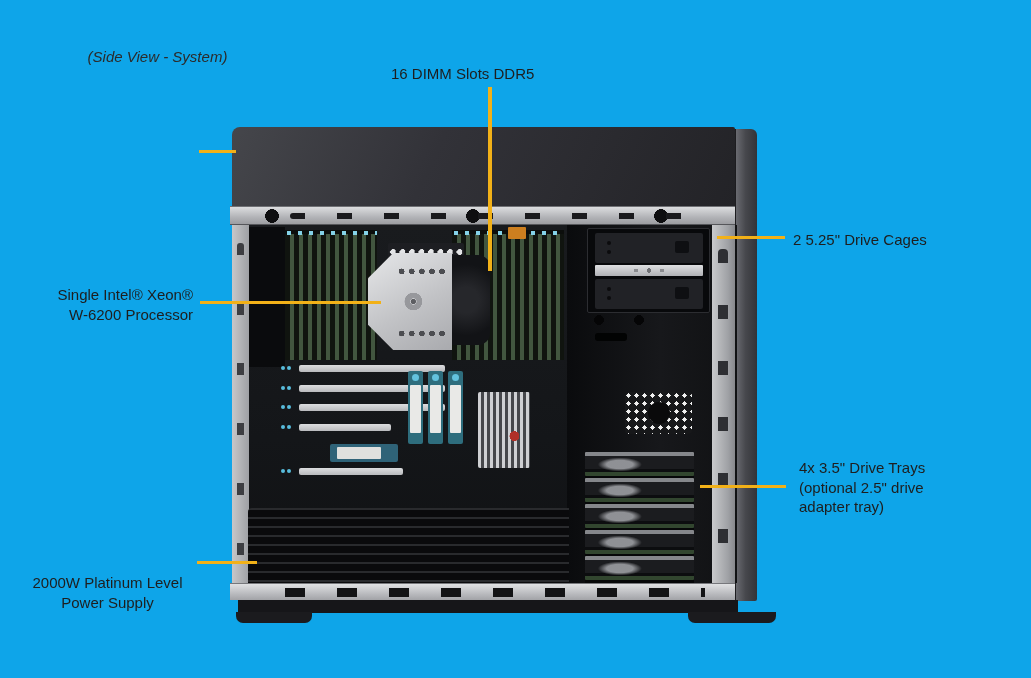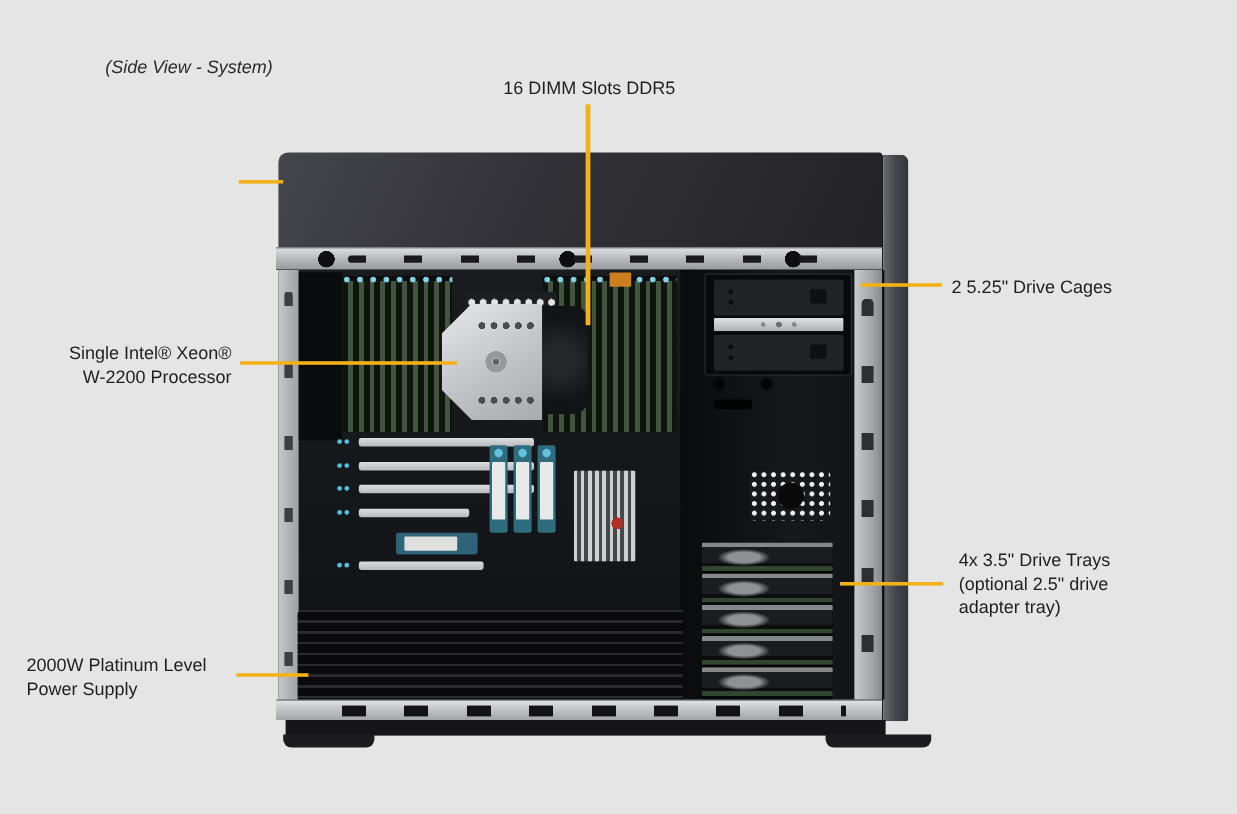--- a/index.html
+++ b/index.html
@@ -1,41 +1,41 @@
 <!DOCTYPE html>
 <html><head>
 <meta charset="utf-8">
 <style>
   * { box-sizing: border-box; margin: 0; padding: 0; }
   html,body { background:#ffffff; }
   .canvas {
     position: relative;
     width: 1031px;
     height: 678px;
-    background: #e5e5e5;
+    background: #0ea5e9;
     font-family: "Liberation Sans", sans-serif;
     color: #1f1f1f;
     overflow: hidden;
   }
 
   
   .caption {
     position: absolute; left: 70px; top: 48px; width: 175px;
     font-size: 15px; font-style: italic; color: #2b2b2b; text-align: center;
   }
   .callout-label {
     position: absolute; font-size: 15px; line-height: 19.5px;
     white-space: pre-line; color: #1e1e1e;
   }
-  .lbl-dimm   { left: 391px; top: 64px;  width: 200px; text-align: center; }
+  .lbl-dimm   { left: 391px; top: 64px;  width: 200px; }
   .lbl-liquid { left: 26px;  top: 124px; width: 167px; text-align: right; }
   .lbl-cpu    { left: 26px;  top: 285px; width: 167px; text-align: right; }
   .lbl-cages  { left: 793px; top: 230px; width: 200px; }
   .lbl-trays  { left: 799px; top: 458px; width: 170px; }
-  .lbl-psu    { left: 22px;  top: 545px; width: 171px; text-align: left; }
+  .lbl-psu    { left: 22px;  top: 573px; width: 171px; text-align: center; }
 
   .callout-line { position: absolute; background: #f2b118; z-index: 6; }
   .line-liquid { left: 199px; top: 150px; width: 37px;  height: 3px; }
   .line-cpu    { left: 200px; top: 301px; width: 181px; height: 3px; }
   .line-dimm   { left: 488px; top: 87px;  width: 4px;   height: 184px; }
   .line-cages  { left: 717px; top: 236px; width: 68px;  height: 3px; }
   .line-trays  { left: 700px; top: 485px; width: 86px;  height: 3px; }
   .line-psu    { left: 197px; top: 561px; width: 60px;  height: 3px; }
 
   
@@ -313,21 +313,21 @@
 
   <div class="callout-line line-liquid"></div>
   <div class="callout-line line-cpu"></div>
   <div class="callout-line line-dimm"></div>
   <div class="callout-line line-cages"></div>
   <div class="callout-line line-trays"></div>
   <div class="callout-line line-psu"></div>
 
   <div class="callout-label lbl-dimm">16 DIMM Slots DDR5</div>
   <div class="callout-label lbl-cpu">Single Intel® Xeon®
-W-2200 Processor</div>
+W-6200 Processor</div>
   <div class="callout-label lbl-cages">2 5.25" Drive Cages</div>
   <div class="callout-label lbl-trays">4x 3.5" Drive Trays
 (optional 2.5" drive
 adapter tray)</div>
   <div class="callout-label lbl-psu">2000W Platinum Level
 Power Supply</div>
 
 </div>
 
 </body></html>

